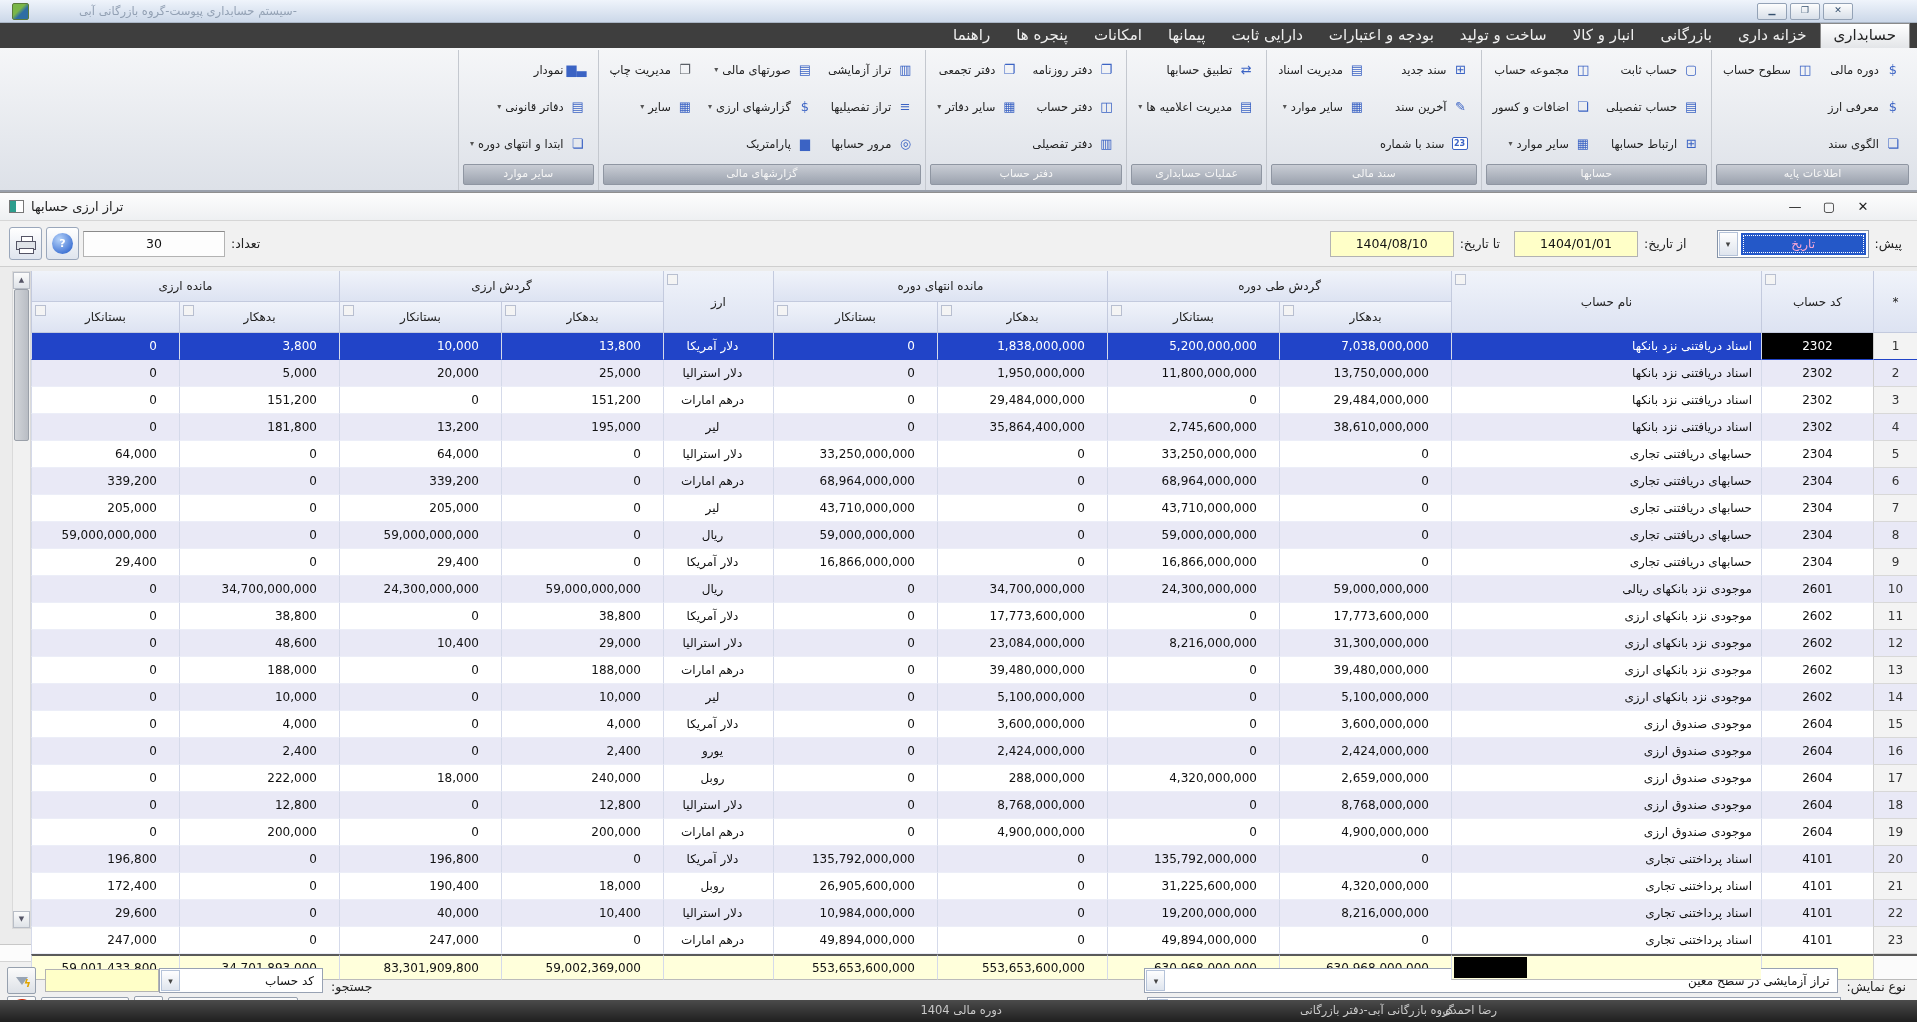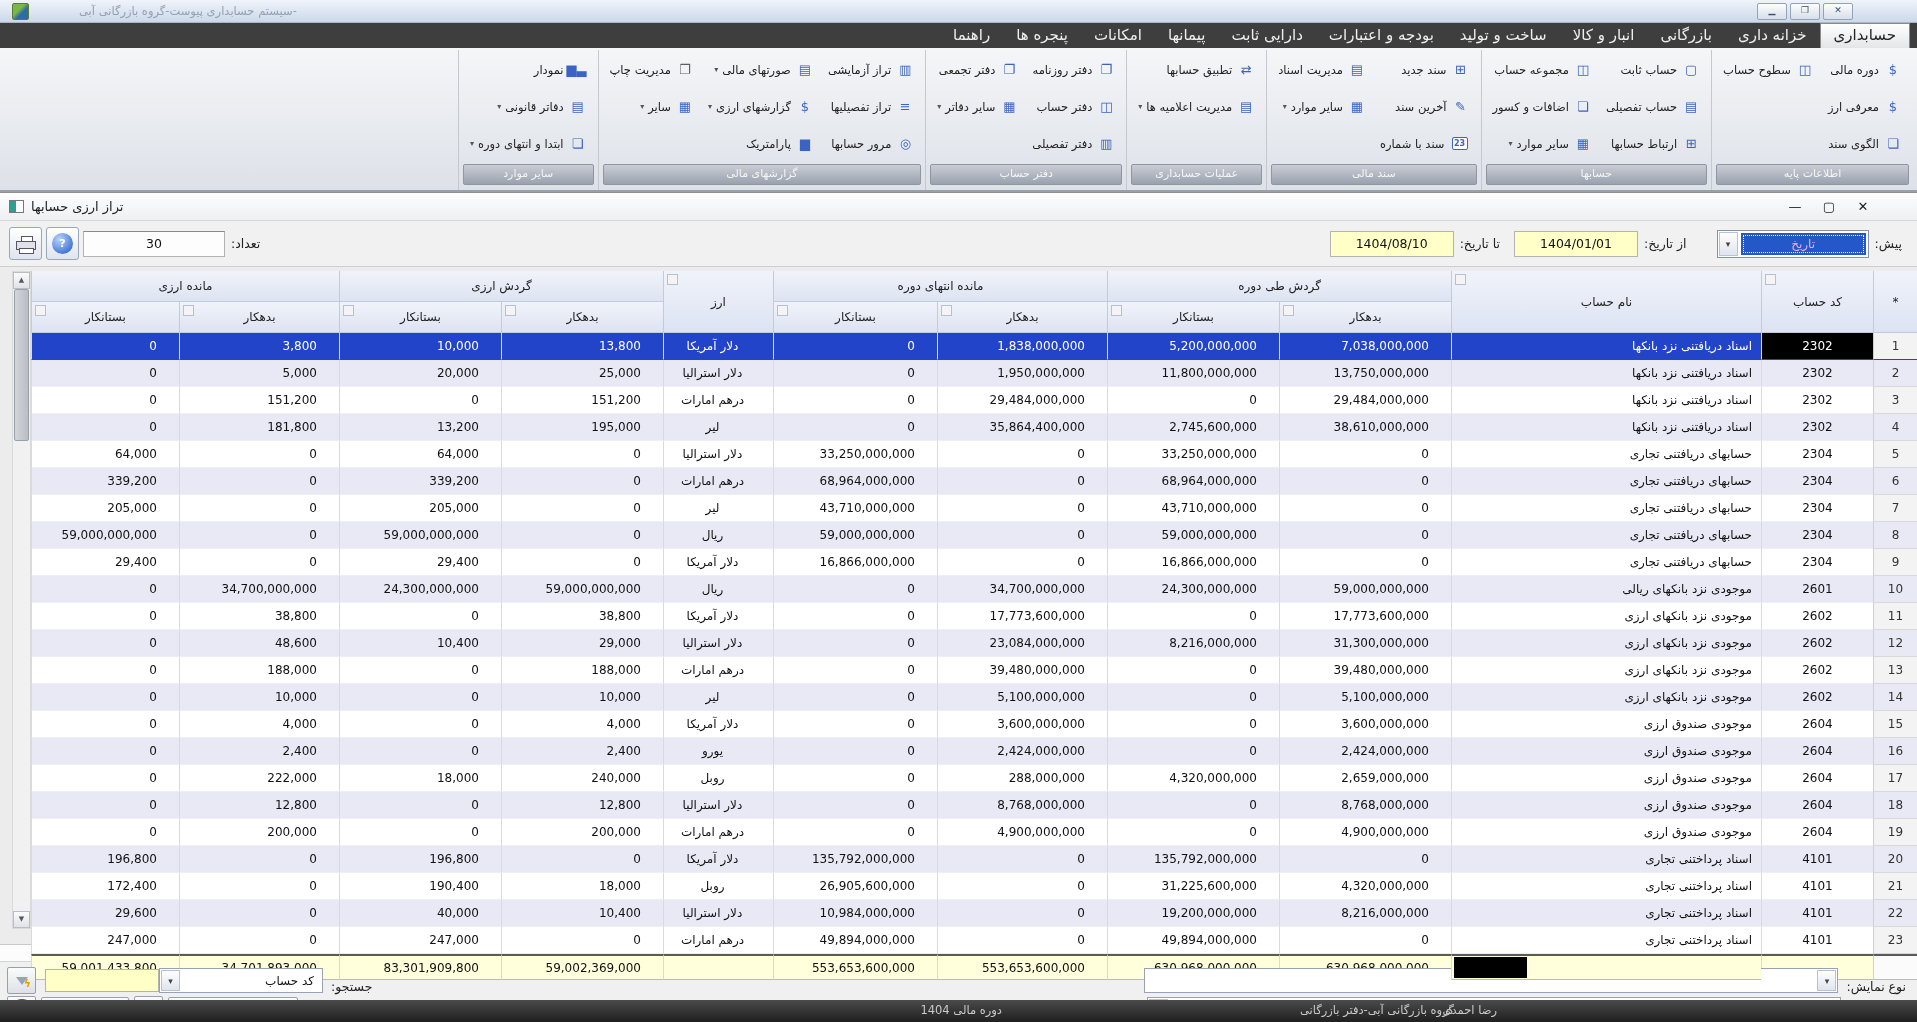--- a/index.html
+++ b/index.html
@@ -758,20 +758,21 @@
       <div class="vs-thumb"></div>
       <div class="vs-arrow vs-down">▼</div>
     </div>
   </div>
   <div class="hstrip"></div>
 
   <div class="bottom-panel">
     <div class="bp-row">
       <span class="bp-label">نوع نمایش:</span>
       <div class="combo-wide">
+        <div class="cw-val">تراز آزمایشی در سطح معین</div>
         <div class="chev">▾</div>
       </div>
       <div class="spacer"></div>
       <span class="bp-label">جستجو:</span>
       <div class="combo-small">
         <div class="cw-val">کد حساب</div>
         <div class="chev">▾</div>
       </div>
       <div class="search-input"></div>
       <div class="bp-ico-btn">

